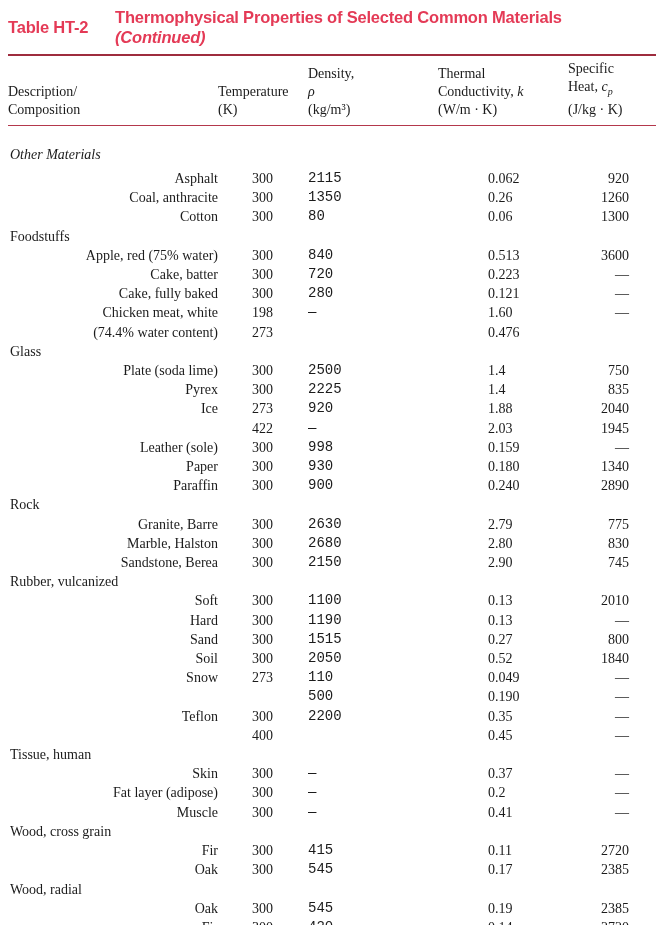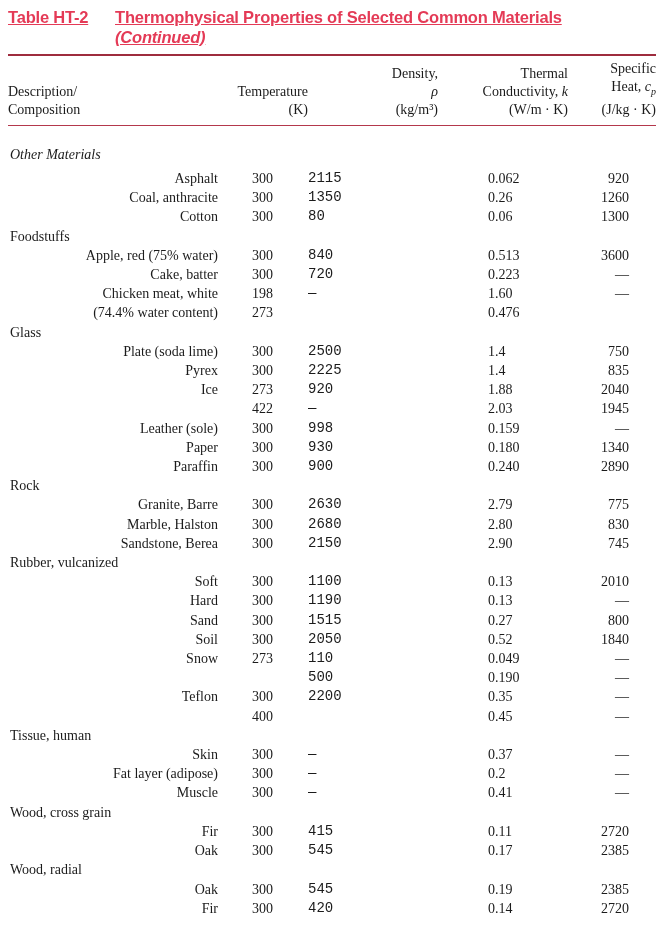--- a/index.html
+++ b/index.html
@@ -8,29 +8,28 @@
     width: 664px;
     height: 925px;
     background: #ffffff;
     overflow: hidden;
     font-family: "Liberation Serif", serif;
     color: #1b1b1b;
   }
   
   .title-block {
     display: flex;
-    align-items: flex-start;
+    align-items: center;
     padding: 7px 8px 0 8px;
     font-family: "Liberation Sans", sans-serif;
     font-weight: bold;
     color: #e43a56;
     font-size: 16.5px;
     line-height: 20px;
     letter-spacing: -0.2px;
-    text-decoration: underline;
   }
   .title-label { width: 107px; flex: 0 0 107px; white-space: nowrap; }
   .title-main { white-space: nowrap; }
   .title-continued { font-style: italic; }
   
   .rule-top {
     margin: 7px 8px 0 8px;
     height: 0;
     border-top: 2px solid #9e2c3e;
   }
@@ -43,21 +42,21 @@
     font-size: 14px;
   }
   col.c-desc { width: 210px; }
   col.c-temp { width: 90px; }
   col.c-rho  { width: 130px; }
   col.c-k    { width: 130px; }
   col.c-cp   { width: 88px; }
 
   thead td {
     vertical-align: bottom;
-    text-align: right;
+    text-align: left;
     padding: 4px 0 6px 0;
     line-height: 18px;
     border-bottom: 1.5px solid #b4384c;
   }
   thead td.h-desc { text-align: left; }
   .hline { display: block; }
   .sym { font-style: italic; }
   sub.p { font-style: italic; font-size: 10px; }
 
   tbody td {
@@ -174,20 +173,27 @@
           <td class="cell-cp">3600</td>
         </tr>
         <tr>
           <td class="cell-desc indent-1">Cake, batter</td>
           <td class="cell-temp">300</td>
           <td class="cell-rho">720</td>
           <td class="cell-k">0.223</td>
           <td class="cell-cp">—</td>
         </tr>
         <tr>
+          <td class="cell-desc indent-1">Cake, fully baked</td>
+          <td class="cell-temp">300</td>
+          <td class="cell-rho">280</td>
+          <td class="cell-k">0.121</td>
+          <td class="cell-cp">—</td>
+        </tr>
+        <tr>
           <td class="cell-desc indent-1">Chicken meat, white</td>
           <td class="cell-temp">198</td>
           <td class="cell-rho">—</td>
           <td class="cell-k">1.60</td>
           <td class="cell-cp">—</td>
         </tr>
         <tr>
           <td class="cell-desc indent-2">(74.4% water content)</td>
           <td class="cell-temp">273</td>
           <td class="cell-rho"></td>

